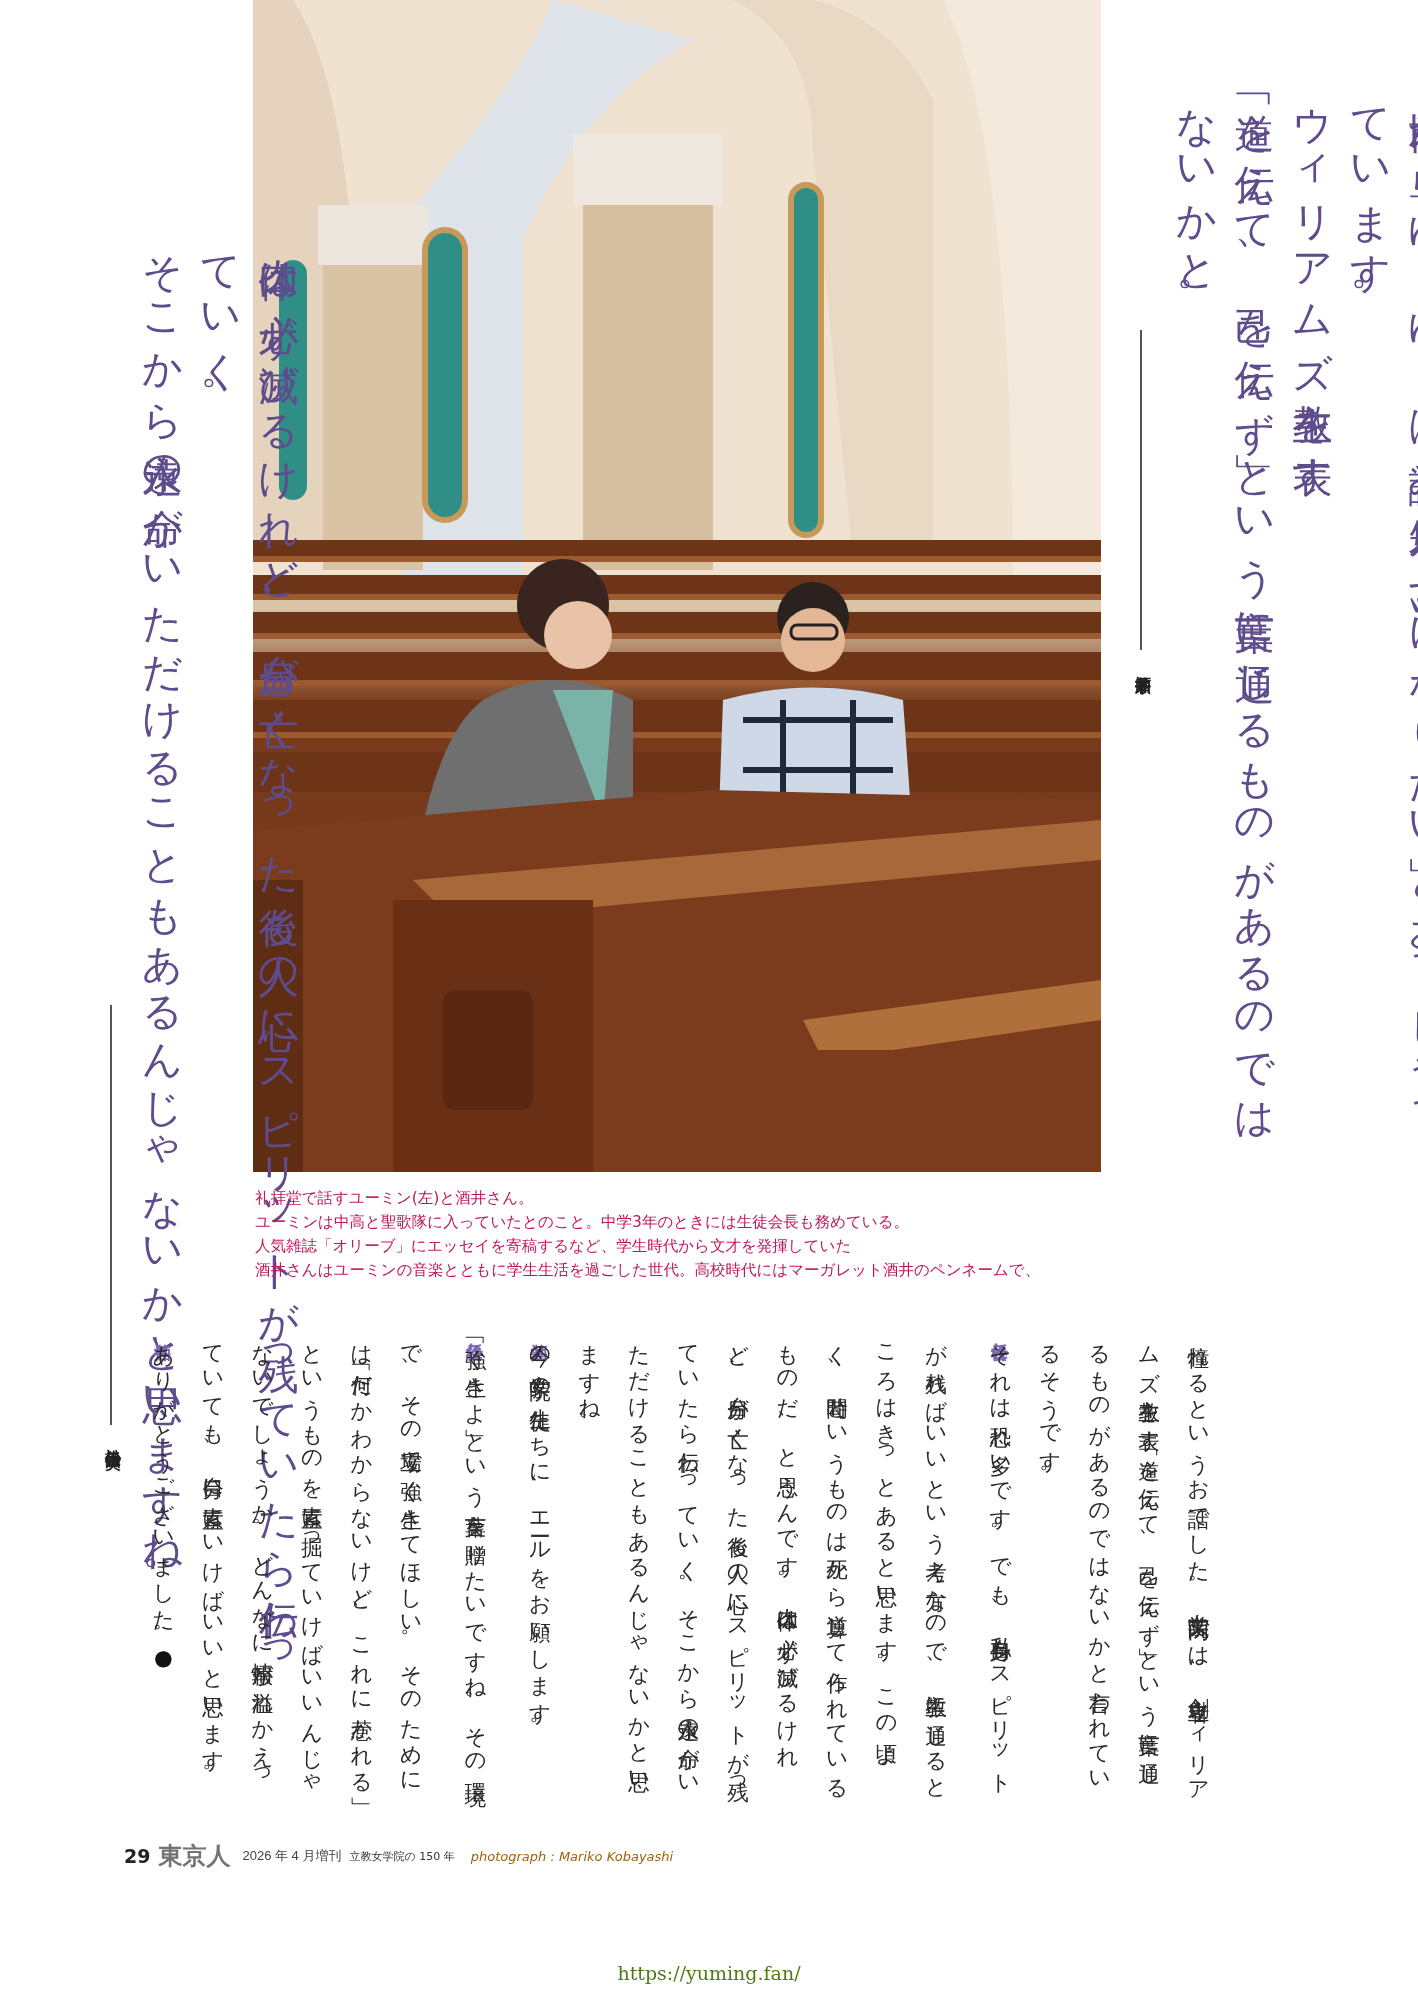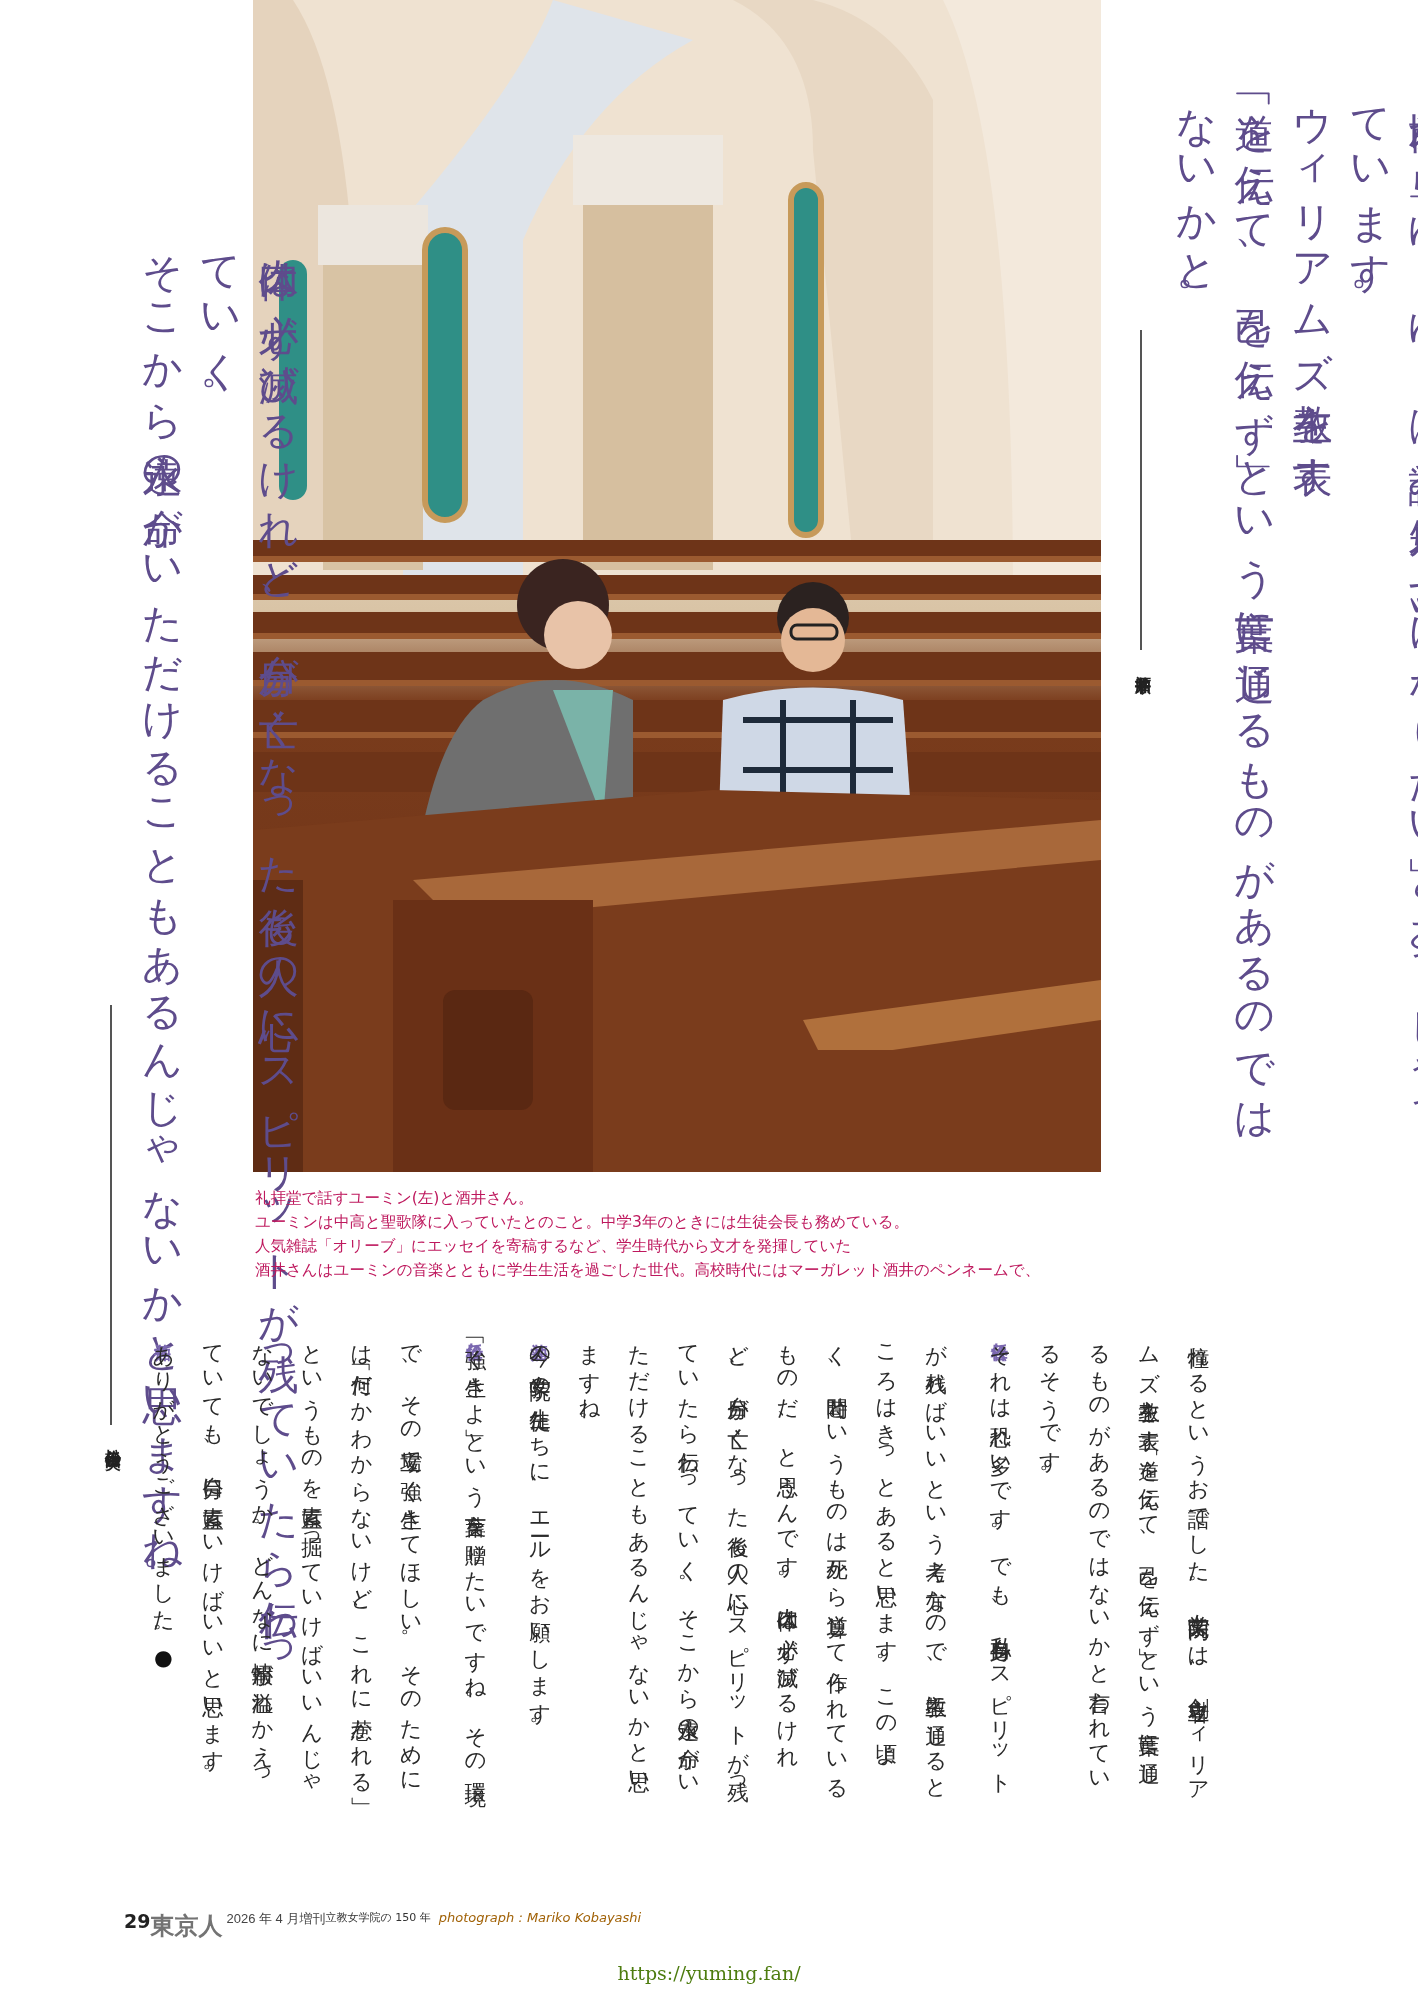--- a/index.html
+++ b/index.html
@@ -52,22 +52,22 @@
   }
   .body-text p { margin: 0; }
   .speaker {
     font-family: "DejaVu Sans", "Liberation Sans", sans-serif;
     color: #7b68b0; font-size: 17px; font-weight: bold; letter-spacing: 0;
     margin-block-end: 14px; display: inline-block;
   }
   .endmark { color: #111; }
 
   .footer {
-    position: absolute; left: 124px; top: 1910px;
-    display: flex; align-items: flex-start; white-space: nowrap;
+    position: absolute; left: 124px; top: 1840px;
+    display: flex; align-items: center; gap: 8px; white-space: nowrap;
   }
   .folio { font-family: "DejaVu Sans", "Liberation Sans", sans-serif; font-weight: bold; font-size: 19px; color: #222; }
   .mag { font-family: "DejaVu Serif", "Liberation Serif", serif; font-weight: bold; font-size: 24px; color: #737373; margin-right: 4px; }
   .issue { font-family: Liberation Sans, sans-serif; font-size: 13px; color: #444; }
   .issue-title { font-family: "DejaVu Sans", "Liberation Sans", sans-serif; font-size: 11px; font-weight: normal; color: #333; margin-right: 8px; }
   .credit { font-family: "DejaVu Sans", "Liberation Sans", sans-serif; font-style: italic; font-size: 13px; color: #a16207; }
 
   .watermark {
     position: absolute; left: 0; width: 100%; top: 1962px; text-align: center;
     font-family: "DejaVu Serif", "Liberation Serif", serif; font-size: 19px; color: #4d7c0f;

